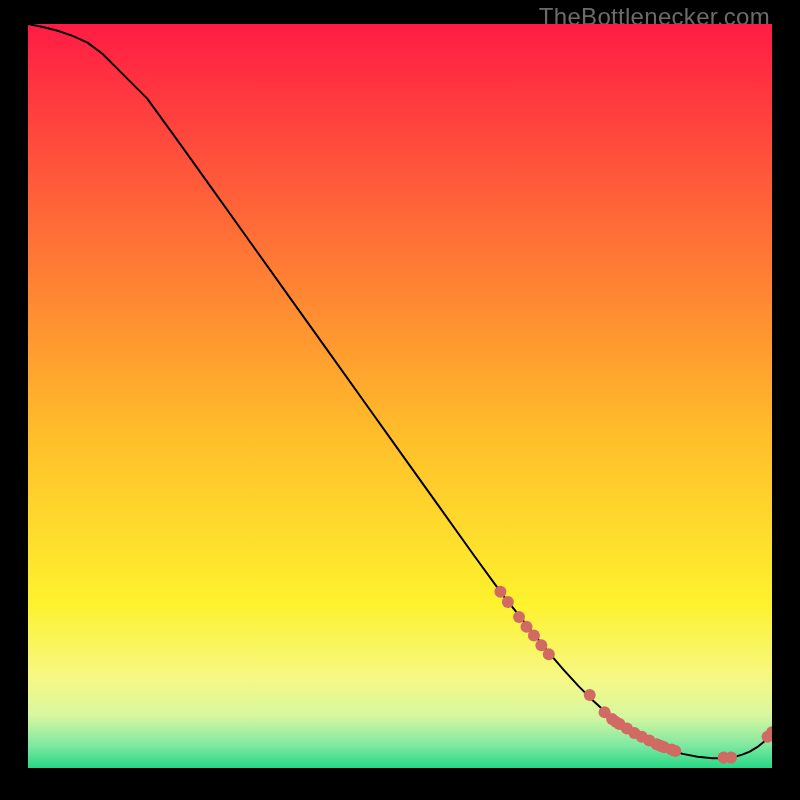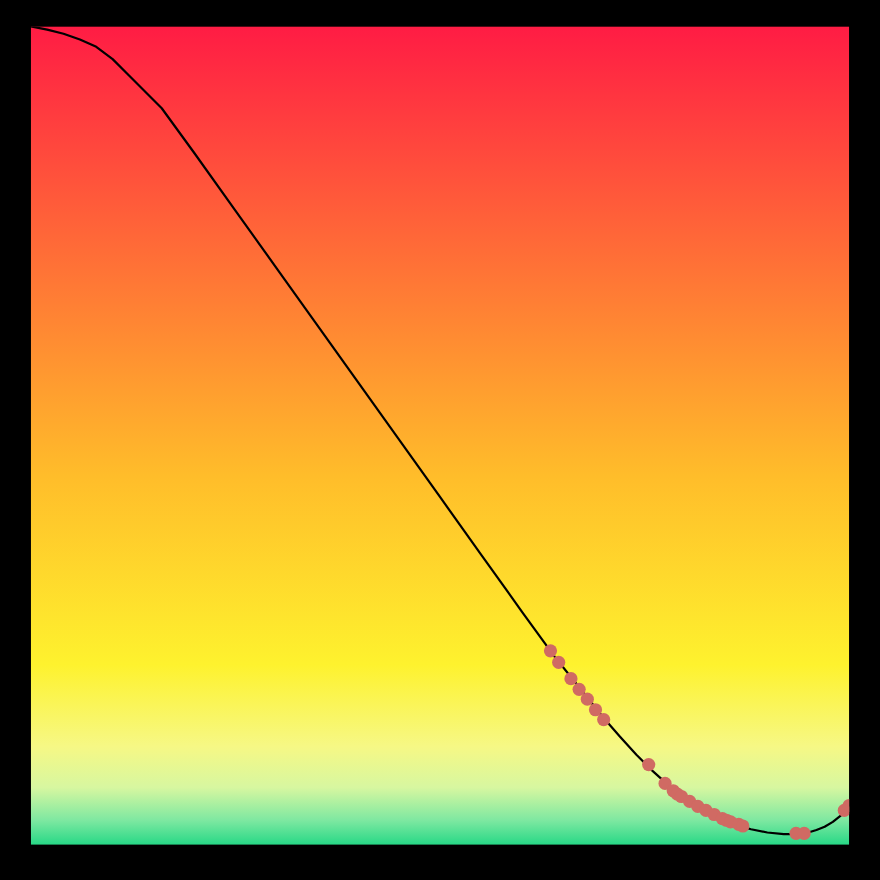--- a/index.html
+++ b/index.html
@@ -36,20 +36,21 @@
   }
   svg {
     display: block;
   }
 </style>
 </head>
 <body>
 
 <div class="stage">
 
+  <div class="watermark">TheBottlenecker.com</div>
 
   <div class="plot-area">
     <svg id="chart-svg" width="744" height="744" viewBox="0 0 744 744" preserveAspectRatio="none">
       <defs>
         <linearGradient id="bg-grad" x1="0" y1="0" x2="0" y2="1">
             <stop offset="0%" stop-color="#ff1c44"></stop>
             <stop offset="55.00000000000001%" stop-color="#ffbd2a"></stop>
             <stop offset="78%" stop-color="#fef22e"></stop>
             <stop offset="88%" stop-color="#f6f885"></stop>
             <stop offset="93%" stop-color="#d7f7a0"></stop>

